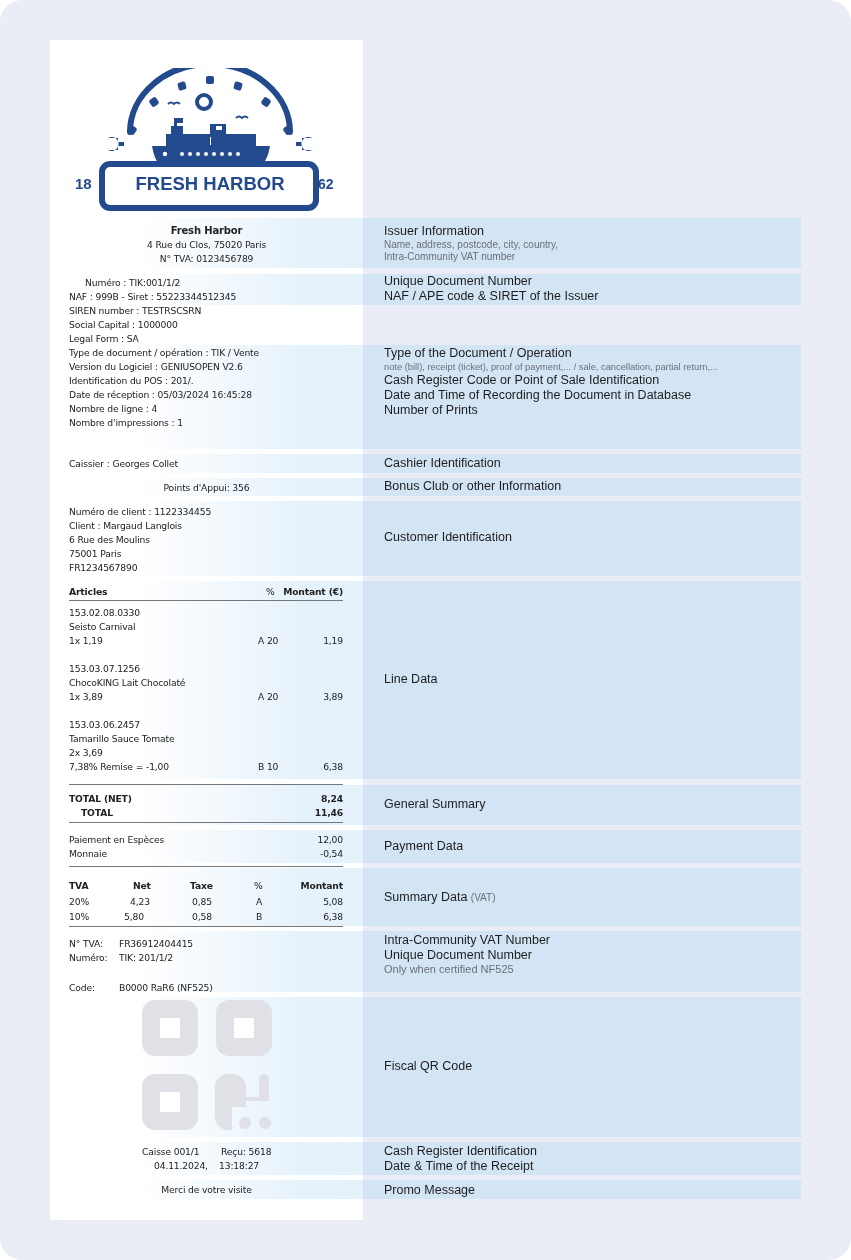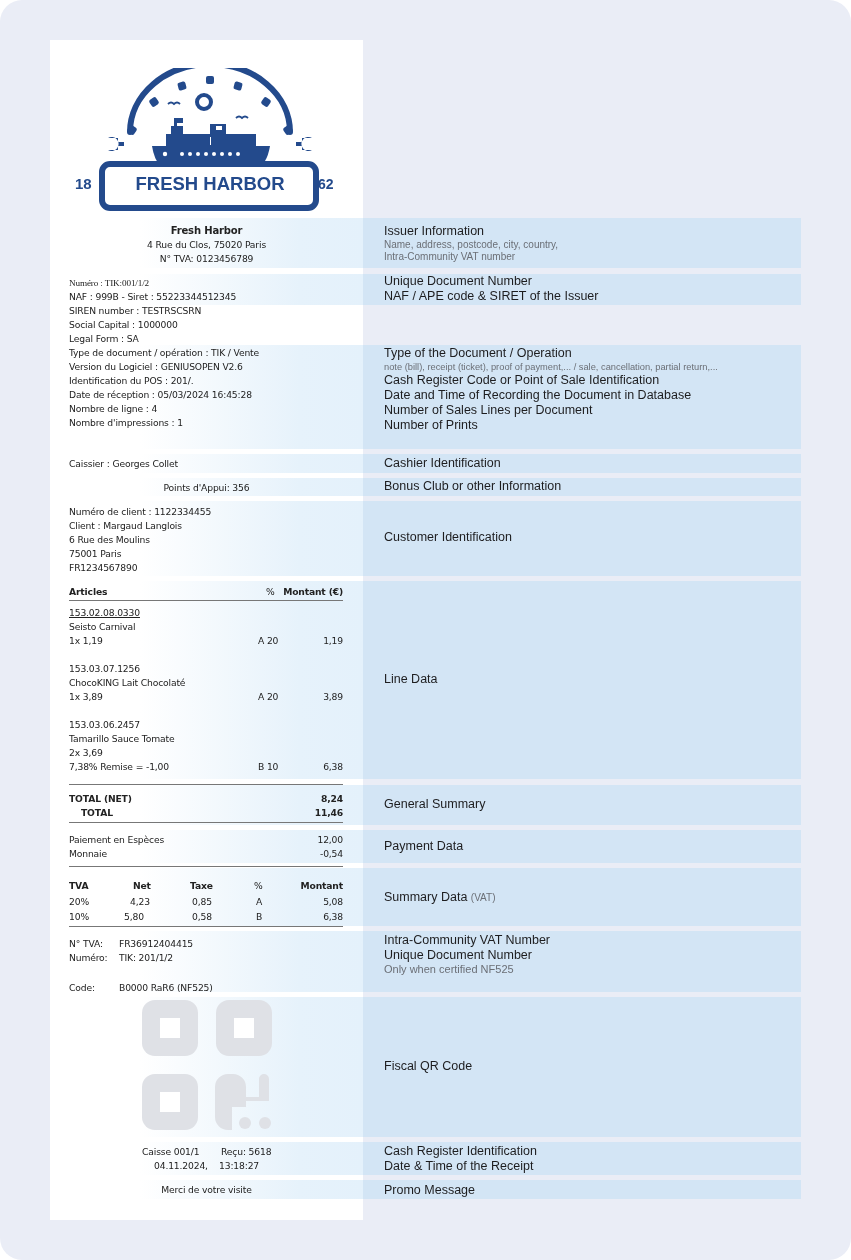--- a/index.html
+++ b/index.html
@@ -111,21 +111,21 @@
   <rect x="32" y="96" width="214" height="44" rx="8" fill="#fff" stroke="#234a8c" stroke-width="6"></rect>
 </svg>
 <div class="rc bold" style="left:102px;top:173px;width:216px;text-align:center;font-family:'Liberation Sans',sans-serif;font-size:18.5px;color:#234a8c;line-height:22px;letter-spacing:0;">FRESH HARBOR</div>
 <div class="rc bold" style="left:75px;top:176px;font-family:'Liberation Sans',sans-serif;font-size:15px;color:#234a8c;line-height:16px;letter-spacing:0;">18</div>
 <div class="rc bold" style="left:318px;top:176px;font-family:'Liberation Sans',sans-serif;font-size:14px;color:#234a8c;line-height:16px;letter-spacing:0;">62</div>
 
 <div class="rc center bold" style="left:50px;top:224px;width:313px;font-size:10px;">Fresh Harbor</div>
 <div class="rc center" style="left:50px;top:238px;width:313px;">4 Rue du Clos, 75020 Paris</div>
 <div class="rc center" style="left:50px;top:252px;width:313px;">N° TVA: 0123456789</div>
 
-<div class="rc" style="left:69px;top:276px;font-family:Liberation Serif, serif;">Numéro : TIK:001/1/2</div>
+<div class="rc" style="left:85px;top:276px;">Numéro : TIK:001/1/2</div>
 <div class="rc" style="left:69px;top:290px;">NAF : 999B - Siret : 55223344512345</div>
 <div class="rc" style="left:69px;top:304px;">SIREN number : TESTRSCSRN</div>
 <div class="rc" style="left:69px;top:318px;">Social Capital : 1000000</div>
 <div class="rc" style="left:69px;top:332px;">Legal Form : SA</div>
 
 <div class="rc" style="left:69px;top:346px;">Type de document / opération : TIK / Vente</div>
 <div class="rc" style="left:69px;top:360px;">Version du Logiciel : GENIUSOPEN V2.6</div>
 <div class="rc" style="left:69px;top:374px;">Identification du POS : 201/.</div>
 <div class="rc" style="left:69px;top:388px;">Date de réception :  05/03/2024 16:45:28</div>
 <div class="rc" style="left:69px;top:402px;">Nombre de ligne :  4</div>
@@ -140,21 +140,21 @@
 <div class="rc" style="left:69px;top:547px;">75001 Paris</div>
 <div class="rc" style="left:69px;top:561px;">FR1234567890</div>
 
 <div class="grid-row bold" style="top:585px;">
   <span style="left:0;">Articles</span>
   <span style="left:197px;font-weight:normal;">%</span>
   <span style="right:0;">Montant (€)</span>
 </div>
 <div class="hr" style="top:600px;"></div>
 
-<div class="rc" style="left:69px;top:606px;text-decoration:underline;">153.02.08.0330</div>
+<div class="rc" style="left:69px;top:606px;">153.02.08.0330</div>
 <div class="rc" style="left:69px;top:620px;">Seisto Carnival</div>
 <div class="grid-row" style="top:634px;">
   <span style="left:0;">1x 1,19</span>
   <span style="left:189px;">A 20</span>
   <span style="right:0;">1,19</span>
 </div>
 
 <div class="rc" style="left:69px;top:662px;">153.03.07.1256</div>
 <div class="rc" style="left:69px;top:676px;">ChocoKING Lait Chocolaté</div>
 <div class="grid-row" style="top:690px;">
@@ -261,21 +261,20 @@
 <div class="rtext" style="top:274px;">
   <span class="line">Unique Document Number</span>
   <span class="line">NAF / APE code &amp; SIRET of the Issuer</span>
 </div>
 
 <div class="rtext" style="top:346px;">
   <span class="line">Type of the Document / Operation</span>
   <span class="sub" style="font-size:9.3px;">note (bill), receipt (ticket), proof of payment,... / sale, cancellation, partial return,...</span>
   <span class="line">Cash Register Code or Point of Sale Identification</span>
   <span class="line">Date and Time of Recording the Document in Database</span>
-  <span class="line">Number of Sales Lines per Document</span>
   <span class="line">Number of Prints</span>
 </div>
 
 <div class="rtext" style="top:456px;">Cashier Identification</div>
 <div class="rtext" style="top:479px;">Bonus Club or other Information</div>
 <div class="rtext" style="top:530px;">Customer Identification</div>
 <div class="rtext" style="top:672px;">Line Data</div>
 <div class="rtext" style="top:797px;">General Summary</div>
 <div class="rtext" style="top:839px;">Payment Data</div>
 

